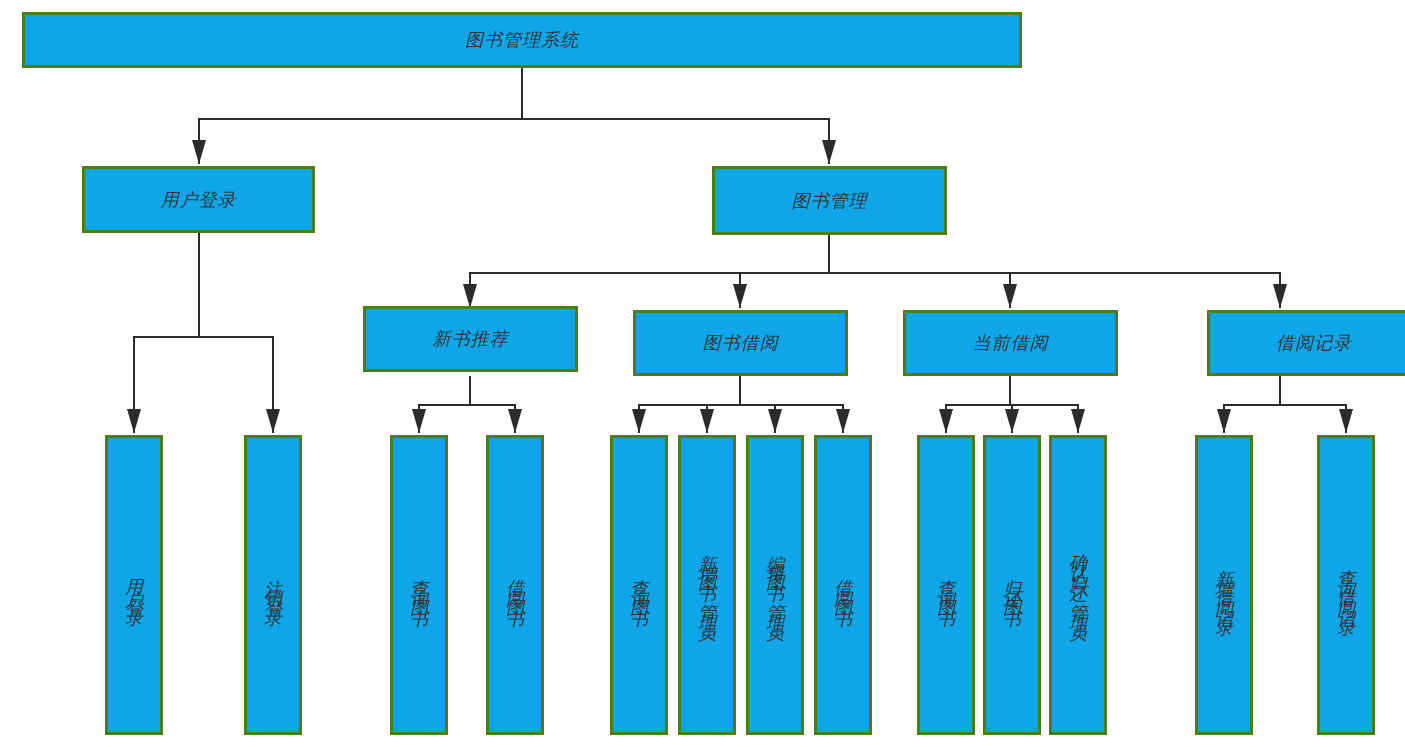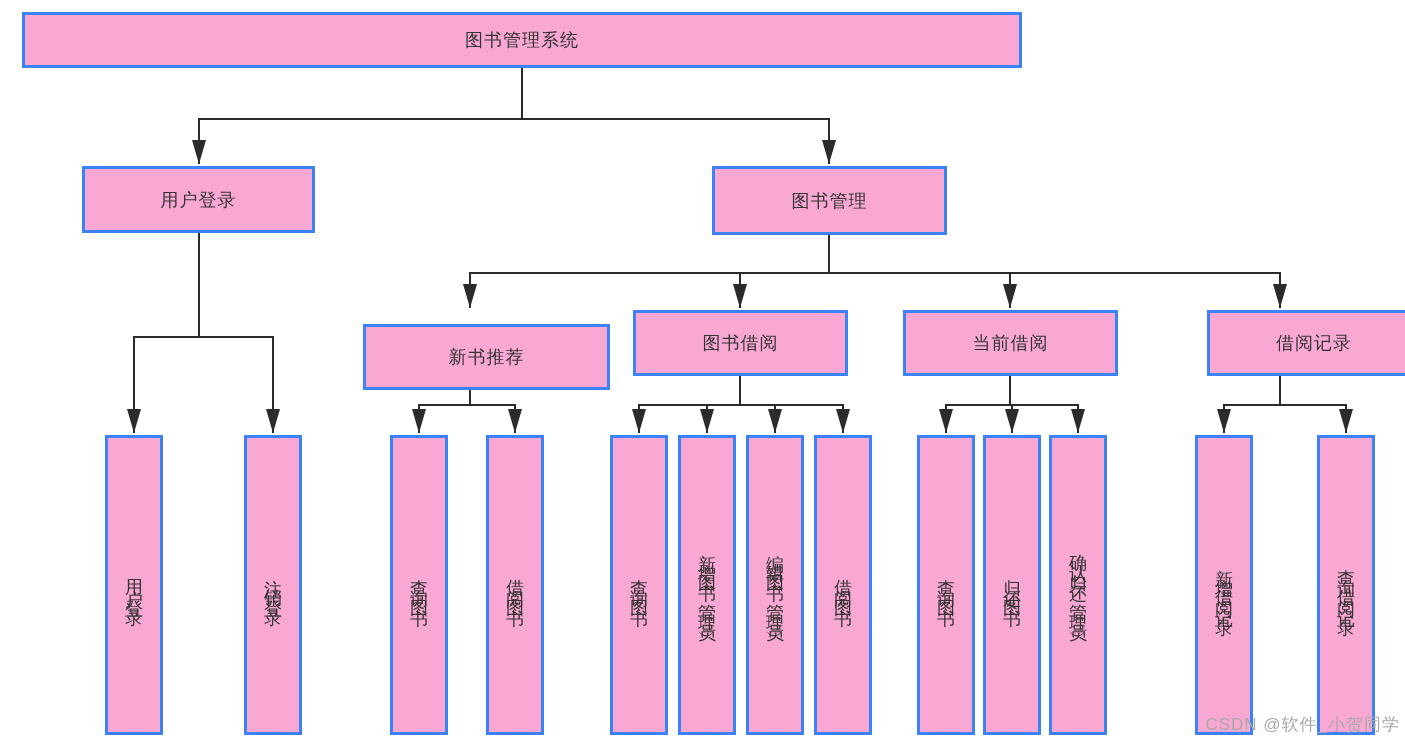--- a/index.html
+++ b/index.html
@@ -17,27 +17,28 @@
   }
   #wires {
     position: absolute;
     left: 0;
     top: 0;
     z-index: 1;
   }
   .box {
     position: absolute;
     box-sizing: border-box;
-    background: #f9a8d4;
-    border: 3px solid #3b82f6;
+    background: #0ea5e9;
+    border: 3px solid #4d7c0f;
     color: #333333;
     display: flex;
     align-items: center;
     justify-content: center;
     z-index: 2;
+    font-style: italic;
   }
   .box.h {
     font-size: 18px;
     letter-spacing: 1px;
     white-space: nowrap;
   }
   .box.v {
     writing-mode: vertical-rl;
     font-size: 18px;
     letter-spacing: 10px;
@@ -119,21 +120,21 @@
       <line x1="1224" y1="405" x2="1224" y2="433" marker-end="url(#arw)"></line>
       <line x1="1346" y1="405" x2="1346" y2="433" marker-end="url(#arw)"></line>
     </g>
   </svg>
 
   <div class="box h" style="left:22px; top:12px; width:1000px; height:56px">图书管理系统</div>
 
   <div class="box h" style="left:82px; top:166px; width:233px; height:67px">用户登录</div>
   <div class="box h" style="left:712px; top:166px; width:235px; height:69px">图书管理</div>
 
-  <div class="box h" style="left:363px; top:324px; width:247px; height:66px">新书推荐</div>
+  <div class="box h" style="left:363px; top:306px; width:215px; height:66px">新书推荐</div>
   <div class="box h" style="left:903px; top:310px; width:215px; height:66px">当前借阅</div>
   <div class="box h" style="left:633px; top:310px; width:215px; height:66px">图书借阅</div>
   <div class="box h" style="left:1207px; top:310px; width:214px; height:66px">借阅记录</div>
 
   <div class="box v" style="left:105px; top:435px; width:58px; height:300px">用户登录</div>
   <div class="box v" style="left:244px; top:435px; width:58px; height:300px">注销登录</div>
 
   <div class="box v" style="left:390px; top:435px; width:58px; height:300px">查询图书</div>
   <div class="box v" style="left:486px; top:435px; width:58px; height:300px">借阅图书</div>
 
@@ -142,15 +143,14 @@
   <div class="box v" style="left:746px; top:435px; width:58px; height:300px">编辑图书（管理员）</div>
   <div class="box v" style="left:814px; top:435px; width:58px; height:300px">借阅图书</div>
 
   <div class="box v" style="left:917px; top:435px; width:58px; height:300px">查询图书</div>
   <div class="box v" style="left:983px; top:435px; width:58px; height:300px">归还图书</div>
   <div class="box v" style="left:1049px; top:435px; width:58px; height:300px">确认归还（管理员）</div>
 
   <div class="box v" style="left:1195px; top:435px; width:58px; height:300px">新增借阅记录</div>
   <div class="box v" style="left:1317px; top:435px; width:58px; height:300px">查询借阅记录</div>
 
-  <div class="watermark">CSDN @软件_小贺同学</div>
 
 </div>
 
 </body></html>

